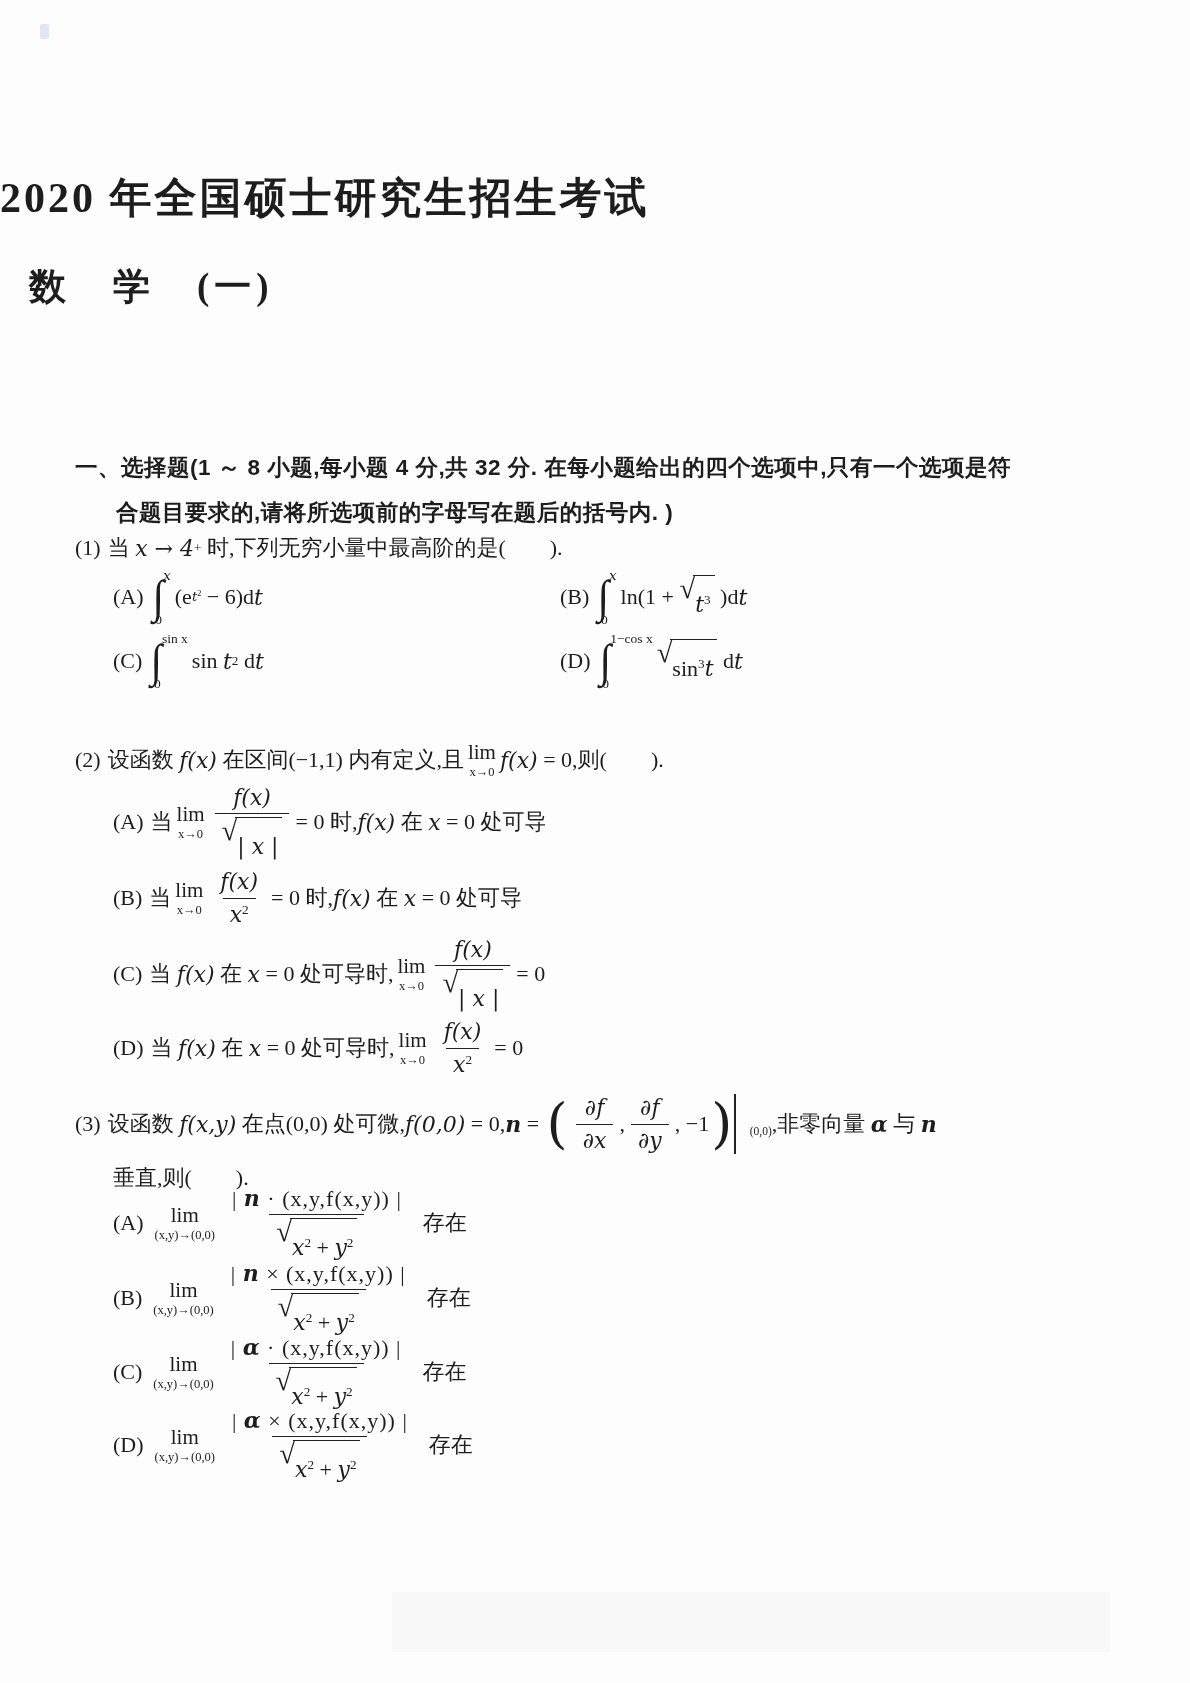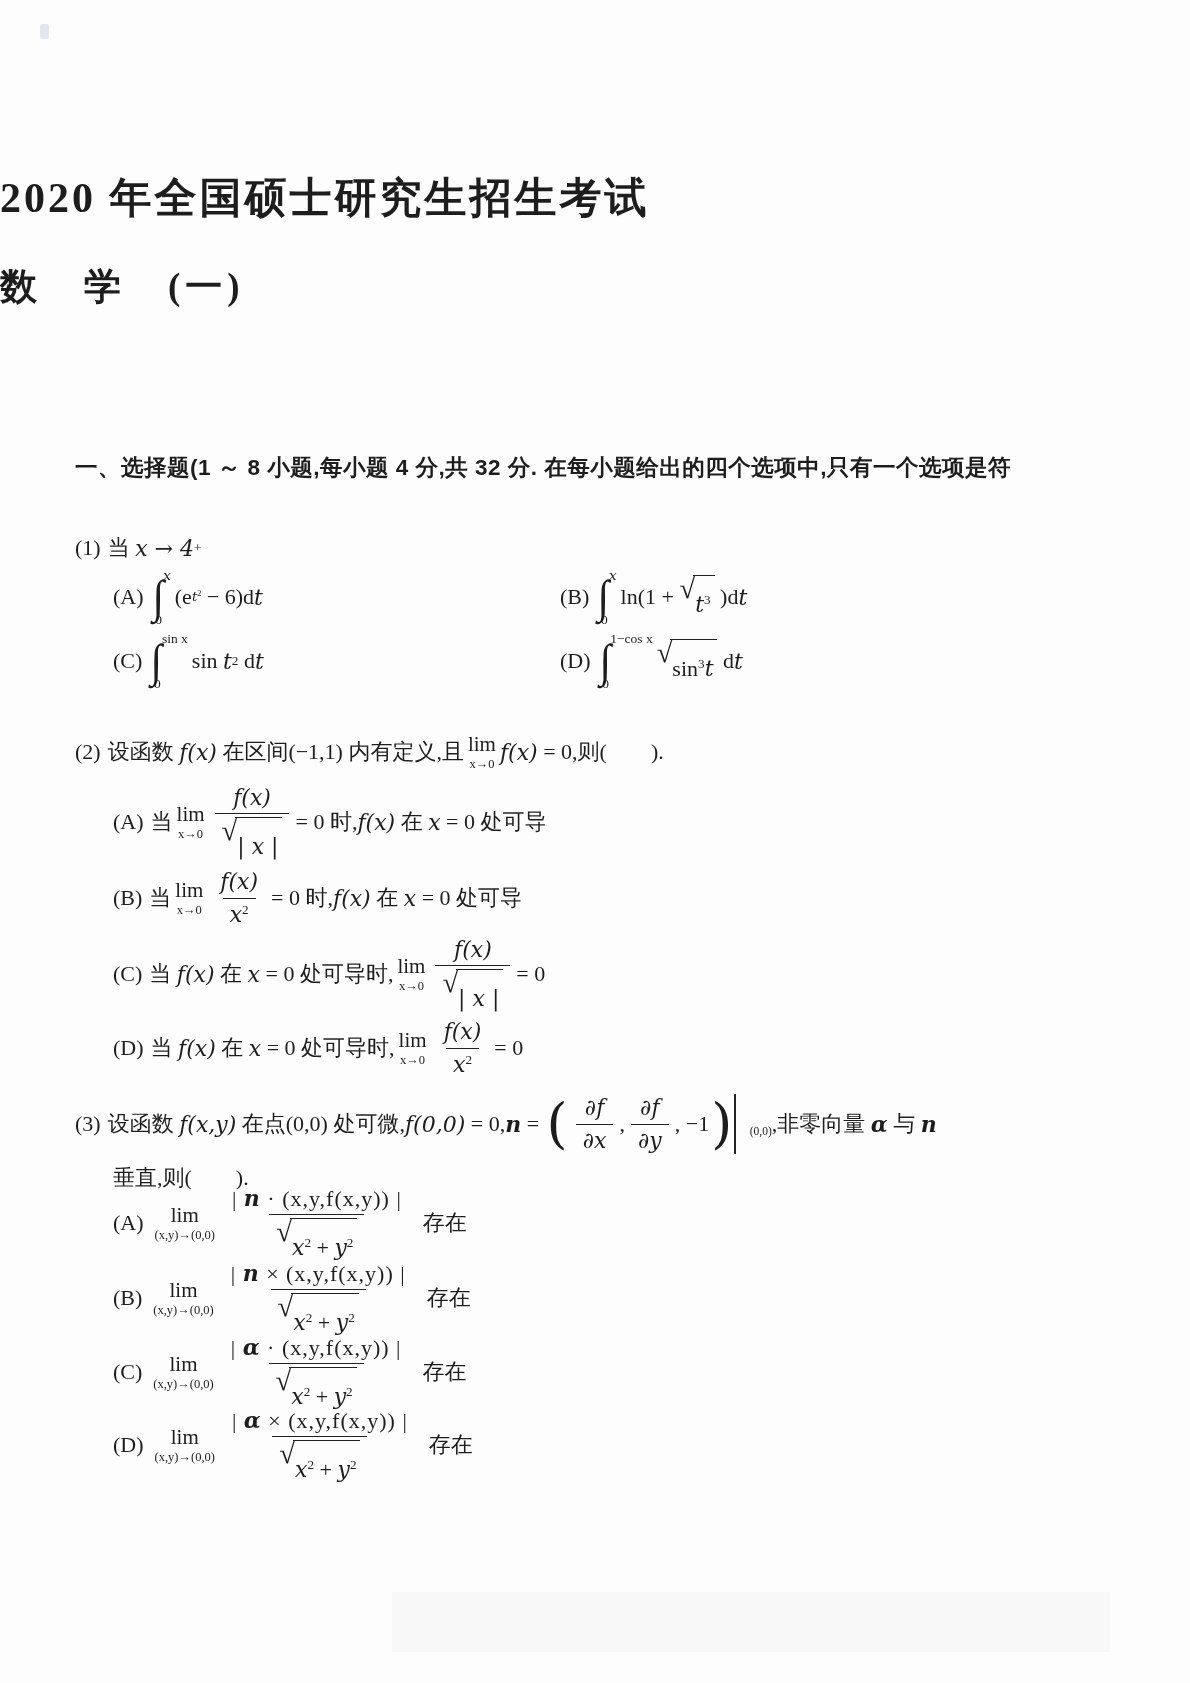--- a/index.html
+++ b/index.html
@@ -7,42 +7,42 @@
   .page {
     position:relative; width:1190px; height:1683px; margin:0 auto;
     background:#fdfdfd; color:#1d1d1d; overflow:hidden;
     font-family:"Liberation Serif","DejaVu Serif",serif;
   }
   .page span { white-space:pre; }
   .abs { position:absolute; white-space:nowrap; }
   .row { display:flex; align-items:center; }
   .center { left:0; width:100%; text-align:left; }
   .title1 { font-size:42px; font-weight:700; letter-spacing:3px; }
-  .title2 { font-size:37px; font-weight:700; letter-spacing:5px; }
+  .title2 { font-size:37px; font-weight:700; letter-spacing:5px;padding-left:29px; }
   .code   { font-size:23px; letter-spacing:1px; }
   .hdr { font-size:22.5px; font-weight:700;
          font-family:"Liberation Sans","DejaVu Sans",sans-serif; letter-spacing:0.5px; }
   .stem, .opt { font-size:22px; }
   .lbl { margin-right:7px; }
   .mi  { font-style:italic; font-family:"DejaVu Serif",serif; }
   .vec { font-style:italic; font-weight:700; font-family:"DejaVu Serif",serif; }
   sup.sp { font-size:0.6em; }
   sup.sp sup { font-size:0.62em; }
 
   
   .intg { display:inline-flex; align-items:center; margin:0 4px 0 1px; }
   .intg .sign { font-size:46px; line-height:1; transform:scaleX(.92); }
   .intg .lims { display:inline-flex; flex-direction:column; justify-content:space-between;
                 height:58px; font-size:13.5px; margin-left:-1px; }
   .intg .lims .u { transform:translateY(-1px); }
   .intg .lims .l { transform:translate(-8px,2px); }
 
   
   .lim { display:inline-flex; flex-direction:column; align-items:center;
-         line-height:1; margin:0 4px; }
+         line-height:1; margin:8px 4px; }
   .lim .t { font-size:21px; }
   .lim .s { font-size:12.5px; margin-top:3px; }
 
   
   .frac { display:inline-flex; flex-direction:column; align-items:center;
           margin:0 6px; line-height:1.15; }
   .frac .num { padding:0 7px 3px; display:inline-flex; align-items:flex-end; }
   .frac .den { border-top:1.5px solid #222; padding:3px 7px 0; display:inline-flex; }
 
   
@@ -67,26 +67,28 @@
 </head>
 <body>
 
 <div class="page">
   <div class="speck"></div>
 
   <div class="abs center title1" style="top:170px;">2020 年全国硕士研究生招生考试</div>
   <div class="abs center title2" style="top:262px;">数　学　(一)</div>
 
   <div class="abs hdr" style="left:75px; top:452px;">一、选择题(1 ～ 8 小题,每小题 4 分,共 32 分. 在每小题给出的四个选项中,只有一个选项是符</div>
+  <div class="abs hdr" style="left:116px; top:497px;">合题目要求的,请将所选项前的字母写在题后的括号内. )</div>
 
   <div class="abs stem row" style="left:75px; top:533px;">
     <span class="lbl">(1)</span>
     <span>当 </span>
     <span class="mi">x → 4</span>
     <sup class="sp">+</sup>
+    <span> 时,下列无穷小量中最高阶的是(　　).</span>
   </div>
 
   <div class="abs opt row" style="left:113px; top:566px; height:62px;">
     <span class="lbl">(A)</span>
     <span class="intg"><span class="sign">∫</span><span class="lims"><span class="u mi">x</span><span class="l">0</span></span></span>
     <span>(e</span>
       <sup class="sp"><span class="mi">t</span><sup>2</sup></sup>
       <span> − 6)d</span>
       <span class="mi">t</span>
   </div>

